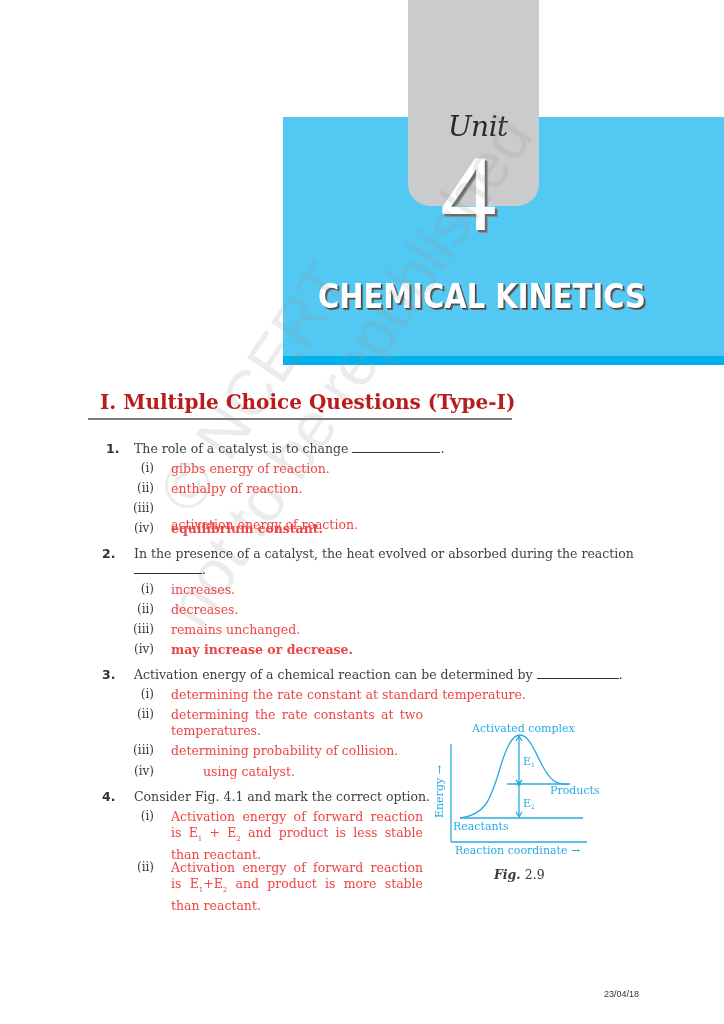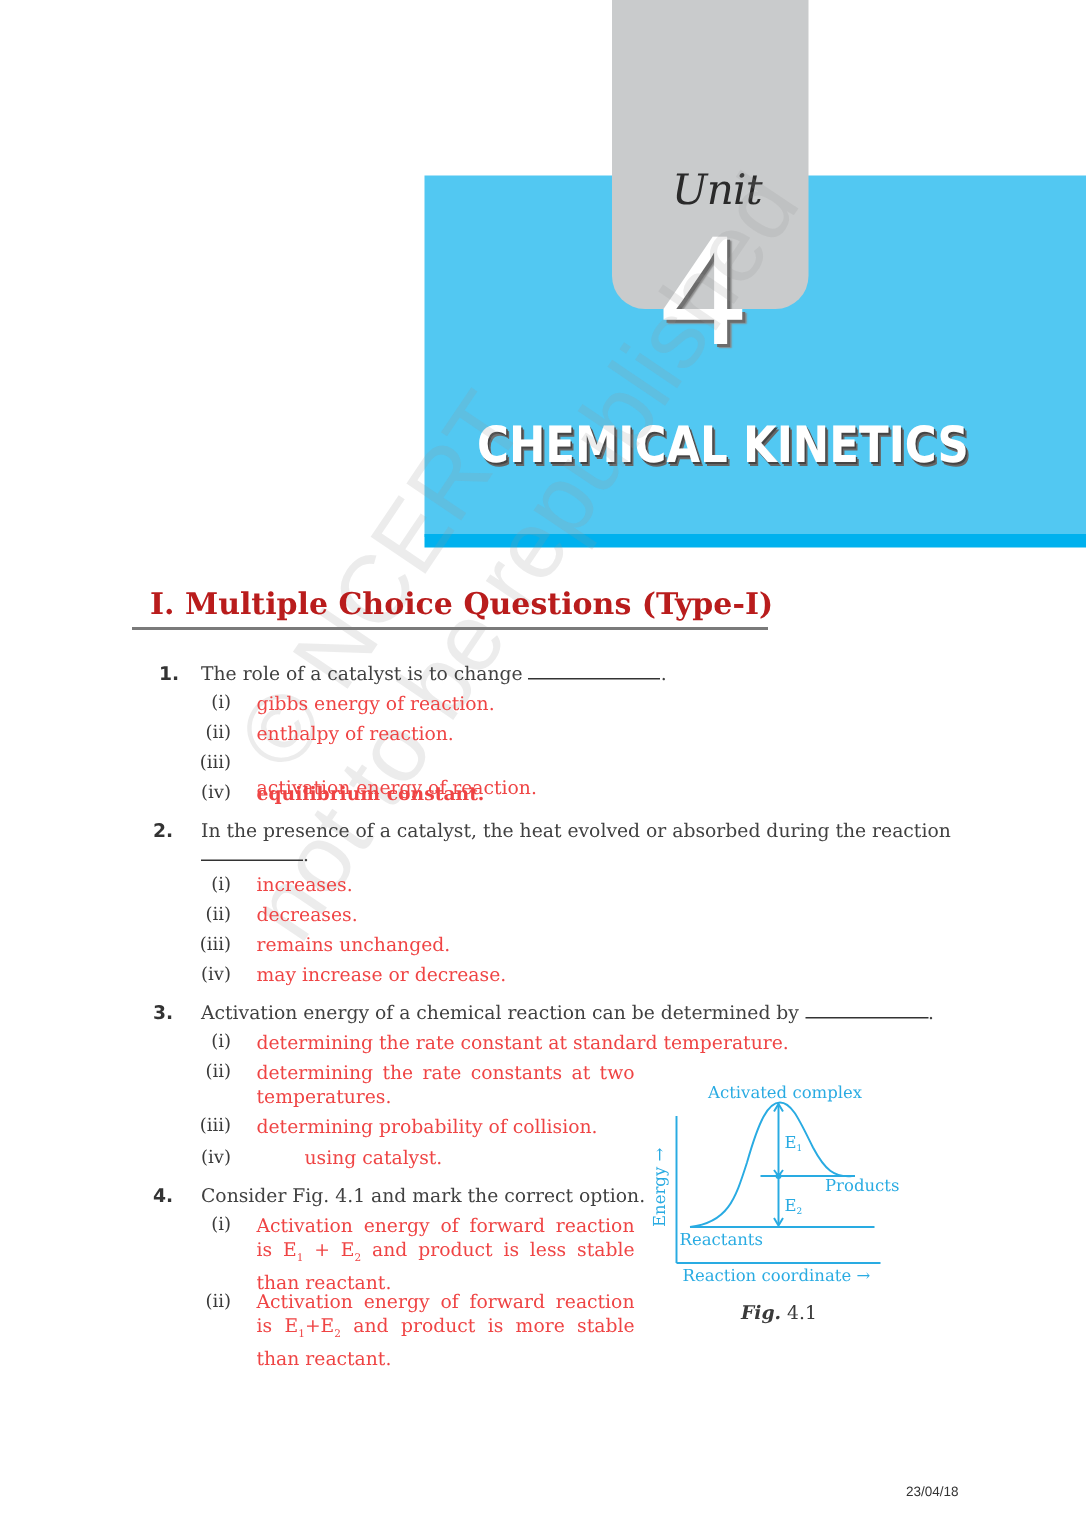--- a/index.html
+++ b/index.html
@@ -74,21 +74,21 @@
   <span class="qnum" style="left:102px; top:546px;">2.</span>
   <span class="qtext" style="left:134px; top:546px;">In the presence of a catalyst, the heat evolved or absorbed during the reaction</span>
   <span class="qtext" style="left:134px; top:562px;"><span class="blank" style="width:68px"></span>.</span>
   <span class="opt-label" style="left:130px; top:582px;">(i)</span>
   <span class="opt-text" style="left:171px; top:582px;">increases.</span>
   <span class="opt-label" style="left:130px; top:602px;">(ii)</span>
   <span class="opt-text" style="left:171px; top:602px;">decreases.</span>
   <span class="opt-label" style="left:130px; top:622px;">(iii)</span>
   <span class="opt-text" style="left:171px; top:622px;">remains unchanged.</span>
   <span class="opt-label" style="left:130px; top:642px;">(iv)</span>
-  <span class="opt-text" style="left:171px; top:642px;">may increase or decrease.</span>
+  <span class="opt-text" style="left:171px; top:642px;font-weight:bold;">may increase or decrease.</span>
 </div>
 
 <div>
   <span class="qnum" style="left:102px; top:667px;">3.</span>
   <span class="qtext" style="left:134px; top:667px;"><span>Activation energy of a chemical reaction can be determined by</span> <span class="blank" style="width:82px"></span>.</span>
   <span class="opt-label" style="left:130px; top:687px;">(i)</span>
   <span class="opt-text" style="left:171px; top:687px;">determining the rate constant at standard temperature.</span>
   <span class="opt-label" style="left:130px; top:707px;">(ii)</span>
   <span class="opt-text justify" style="left:171px; top:707px; width:252px;">determining the rate constants at two temperatures.</span>
   <span class="opt-label" style="left:130px; top:743px;">(iii)</span>
@@ -129,15 +129,15 @@
       <text x="42" y="17">Activated complex</text>
       <text x="120" y="79">Products</text>
       <text x="23" y="115">Reactants</text>
       <text x="25" y="139">Reaction coordinate →</text>
       <text x="0" y="0" transform="translate(13,103) rotate(-90)">Energy →</text>
       <text x="93" y="50"><tspan>E</tspan><tspan font-size="6" dy="2">1</tspan></text>
       <text x="93" y="92"><tspan>E</tspan><tspan font-size="6" dy="2">2</tspan></text>
     </g>
   </svg>
 </div>
-<div class="fig-caption"><b>Fig.</b> <span>4.1</span></div>
+<div class="fig-caption"><b>Fig.</b> <span>2.9</span></div>
 
 <div class="footer-date">23/04/18</div>
 
 </body></html>

